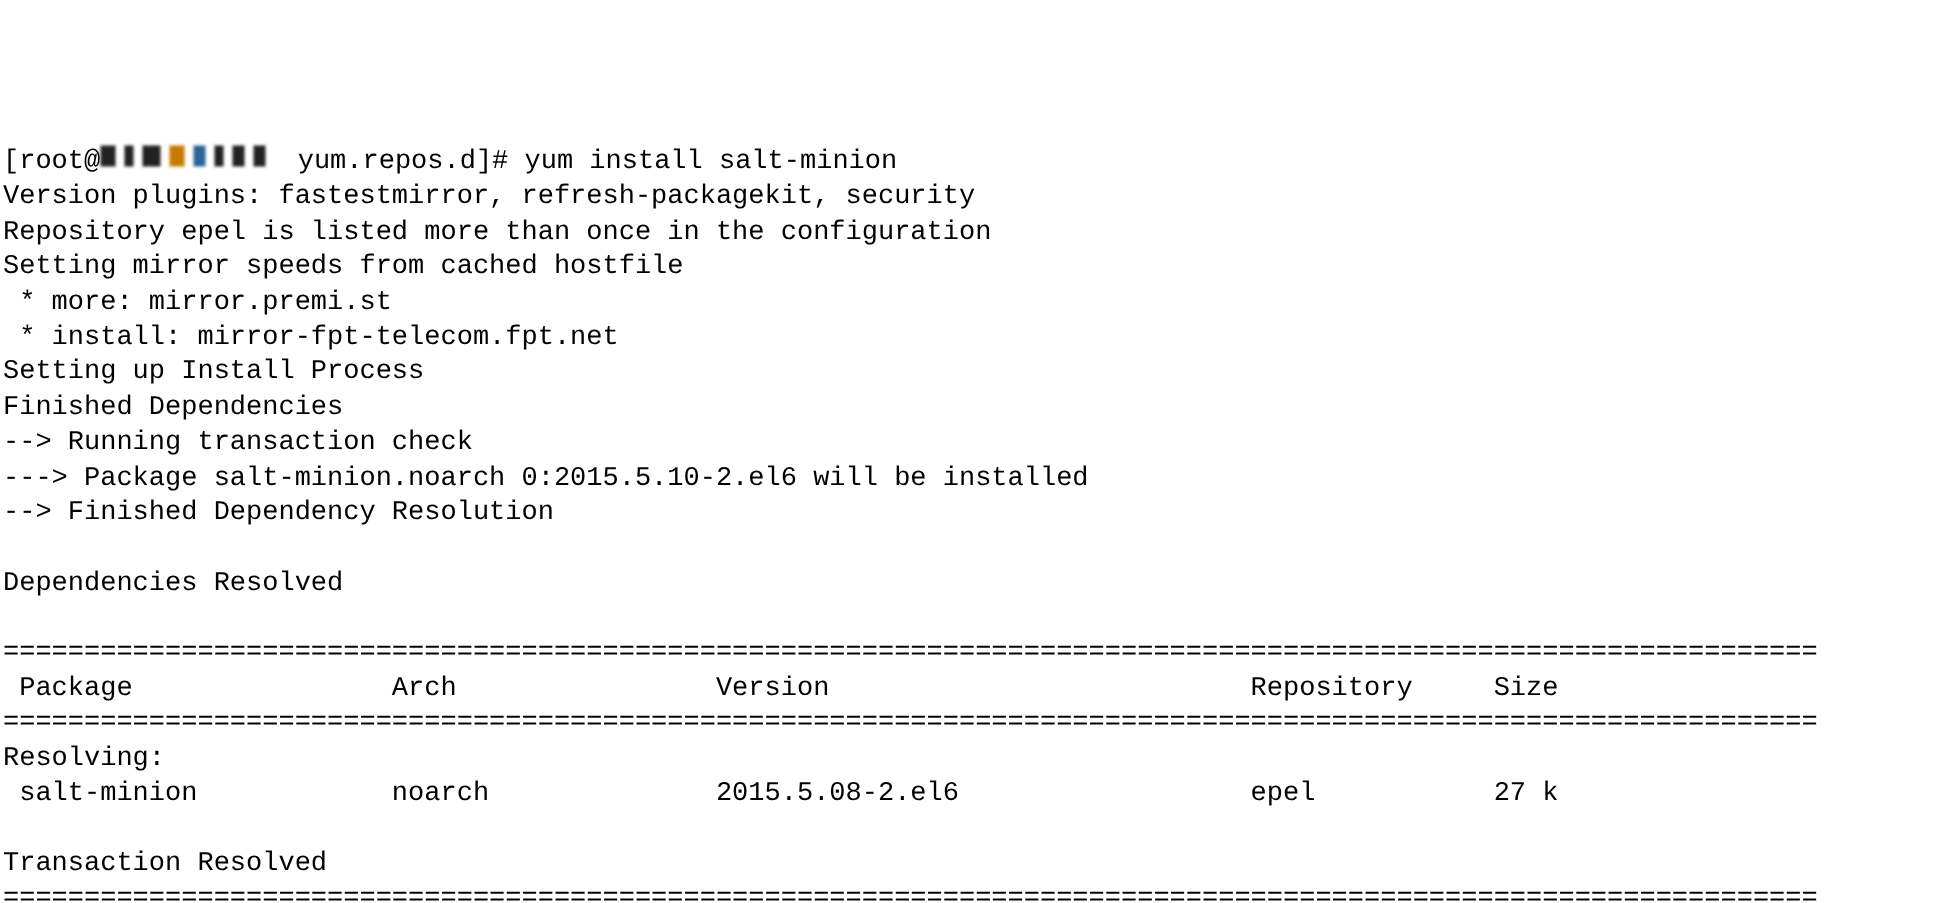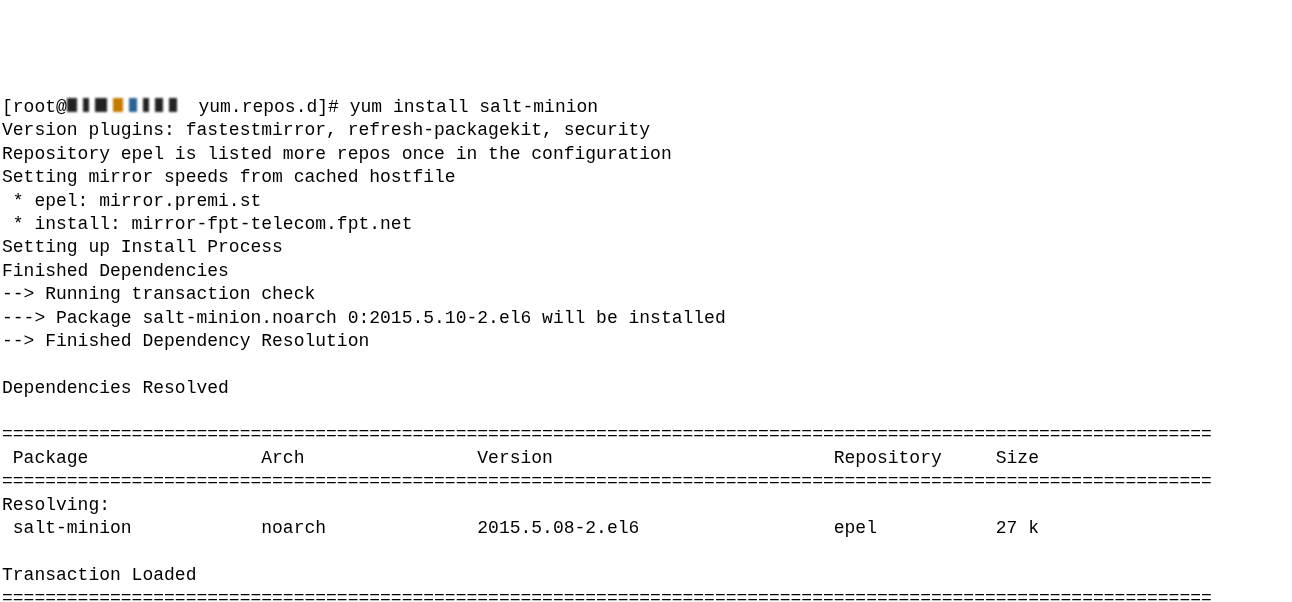--- a/index.html
+++ b/index.html
@@ -39,36 +39,36 @@
     .box.blue { background: #2a6496; }
     .box.orange { background: #c67a00; }
   </style>
 </head>
 <body>
 
 
 
 <div class="terminal"><span>[<span>root</span>@<span class="redacted"><span class="blur-strip"><span class="box w10"></span><span class="box w6"></span><span class="box w12"></span> <span class="box w10 orange"></span><span class="box w8 blue"></span><span class="box w6"></span><span class="box w8"></span>  <span class="box w8"></span></span></span>  <span>yum.repos.d</span>]# <span>yum install salt-minion</span></span>
 <span>Version plugins: fastestmirror, refresh-packagekit, security</span>
-<span>Repository epel is listed more repos once in the configuration</span>
+<span>Repository epel is listed more than once in the configuration</span>
 <span>Setting mirror speeds from cached hostfile</span>
-<span> * epel: mirror.premi.st</span>
+<span> * more: mirror.premi.st</span>
 <span> * install: mirror-fpt-telecom.fpt.net</span>
 <span>Setting up Install Process</span>
 <span>Finished Dependencies</span>
 <span>--&gt; Running transaction check</span>
 <span>---&gt; Package salt-minion.noarch 0:2015.5.10-2.el6 will be installed</span>
 <span>--&gt; Finished Dependency Resolution</span>
 <span></span>
 <span>Dependencies Resolved</span>
 <span></span>
 <span>================================================================================================================</span>
 <span> Package                Arch                Version                          Repository     Size</span>
 <span>================================================================================================================</span>
 <span>Resolving:</span>
 <span> salt-minion            noarch              2015.5.08-2.el6                  epel           27 k</span>
 <span></span>
-<span>Transaction Loaded</span>
+<span>Transaction Resolved</span>
 <span>================================================================================================================</span>
 </div>
 
 
 
 
 </body></html>

